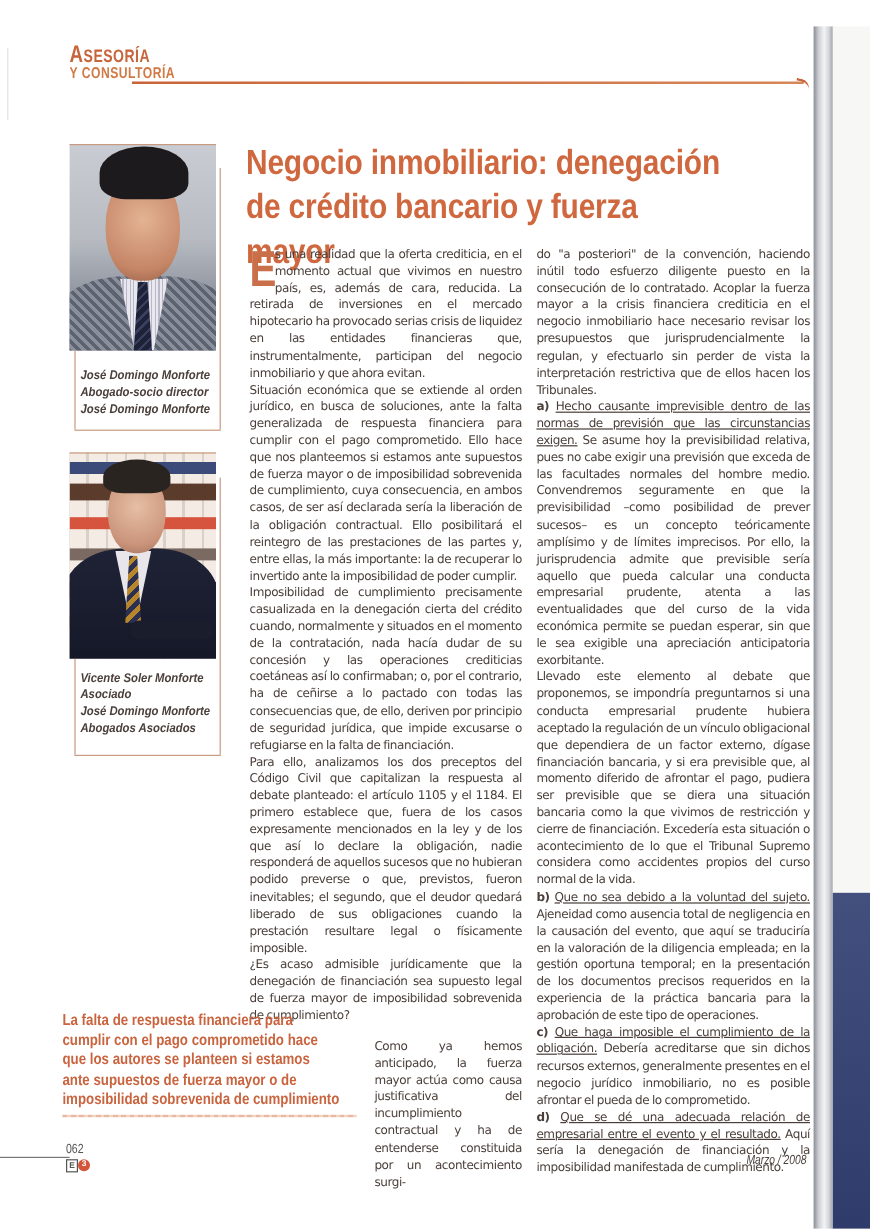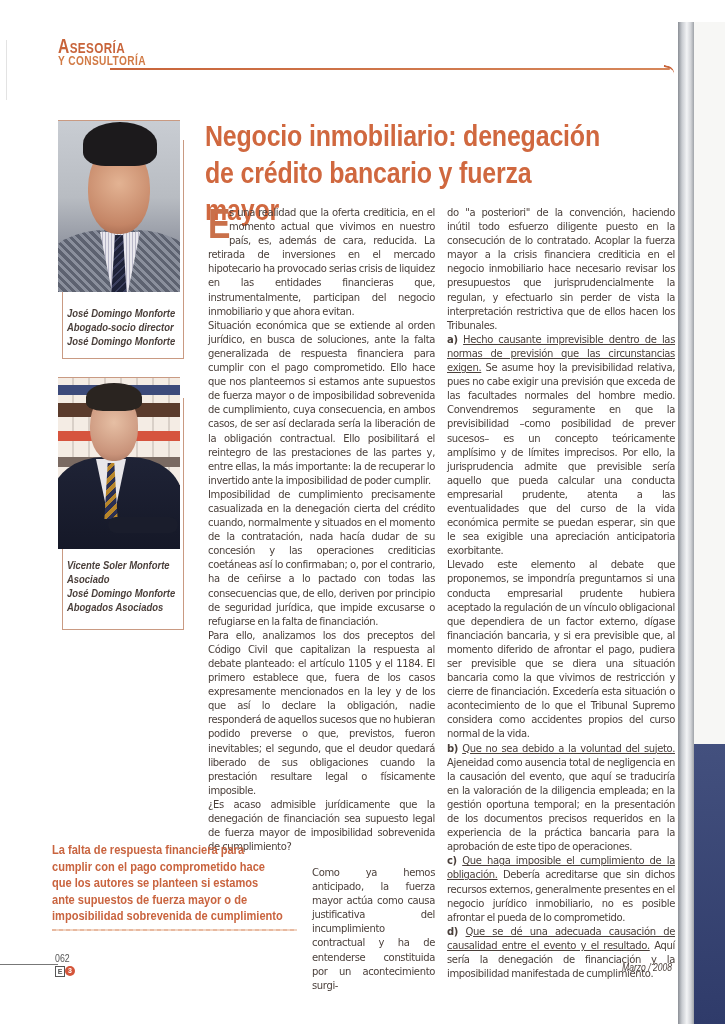--- a/index.html
+++ b/index.html
@@ -208,21 +208,21 @@
 <div class="col col1b">
   <p>Como ya hemos anticipado, la fuerza mayor actúa como causa justificativa del incumplimiento contractual y ha de entenderse constituida por un acontecimiento surgi-</p>
 </div>
 
 <div class="col col2">
   <p>do "a posteriori" de la convención, haciendo inútil todo esfuerzo diligente puesto en la consecución de lo contratado. Acoplar la fuerza mayor a la crisis financiera crediticia en el negocio inmobiliario hace necesario revisar los presupuestos que jurisprudencialmente la regulan, y efectuarlo sin perder de vista la interpretación restrictiva que de ellos hacen los Tribunales.</p>
   <p><span class="lbl">a)</span> <span class="u">Hecho causante imprevisible dentro de las normas de previsión que las circunstancias exigen.</span> <span>Se asume hoy la previsibilidad relativa, pues no cabe exigir una previsión que exceda de las facultades normales del hombre medio. Convendremos seguramente en que la previsibilidad –como posibilidad de prever sucesos– es un concepto teóricamente amplísimo y de límites imprecisos. Por ello, la jurisprudencia admite que previsible sería aquello que pueda calcular una conducta empresarial prudente, atenta a las eventualidades que del curso de la vida económica permite se puedan esperar, sin que le sea exigible una apreciación anticipatoria exorbitante.</span></p>
   <p>Llevado este elemento al debate que proponemos, se impondría preguntarnos si una conducta empresarial prudente hubiera aceptado la regulación de un vínculo obligacional que dependiera de un factor externo, dígase financiación bancaria, y si era previsible que, al momento diferido de afrontar el pago, pudiera ser previsible que se diera una situación bancaria como la que vivimos de restricción y cierre de financiación. Excedería esta situación o acontecimiento de lo que el Tribunal Supremo considera como accidentes propios del curso normal de la vida.</p>
   <p><span class="lbl">b)</span> <span class="u">Que no sea debido a la voluntad del sujeto.</span> <span>Ajeneidad como ausencia total de negligencia en la causación del evento, que aquí se traduciría en la valoración de la diligencia empleada; en la gestión oportuna temporal; en la presentación de los documentos precisos requeridos en la experiencia de la práctica bancaria para la aprobación de este tipo de operaciones.</span></p>
   <p><span class="lbl">c)</span> <span class="u">Que haga imposible el cumplimiento de la obligación.</span> <span>Debería acreditarse que sin dichos recursos externos, generalmente presentes en el negocio jurídico inmobiliario, no es posible afrontar el pueda de lo comprometido.</span></p>
-  <p><span class="lbl">d)</span> <span class="u">Que se dé una adecuada causación de causalidad entre el evento y el resultado.</span> <span>Aquí sería la denegación de financiación y la imposibilidad manifestada de cumplimiento.</span></p>
+  <p><span class="lbl">d)</span> <span class="u">Que se dé una adecuada relación de empresarial entre el evento y el resultado.</span> <span>Aquí sería la denegación de financiación y la imposibilidad manifestada de cumplimiento.</span></p>
 </div>
 
 <div class="abs pullquote">
   <div>La falta de respuesta financiera para</div>
   <div>cumplir con el pago comprometido hace</div>
   <div>que los autores se planteen si estamos</div>
   <div>ante supuestos de fuerza mayor o de</div>
   <div>imposibilidad sobrevenida de cumplimiento</div>
 </div>
 <div class="abs pq-rule"></div>

